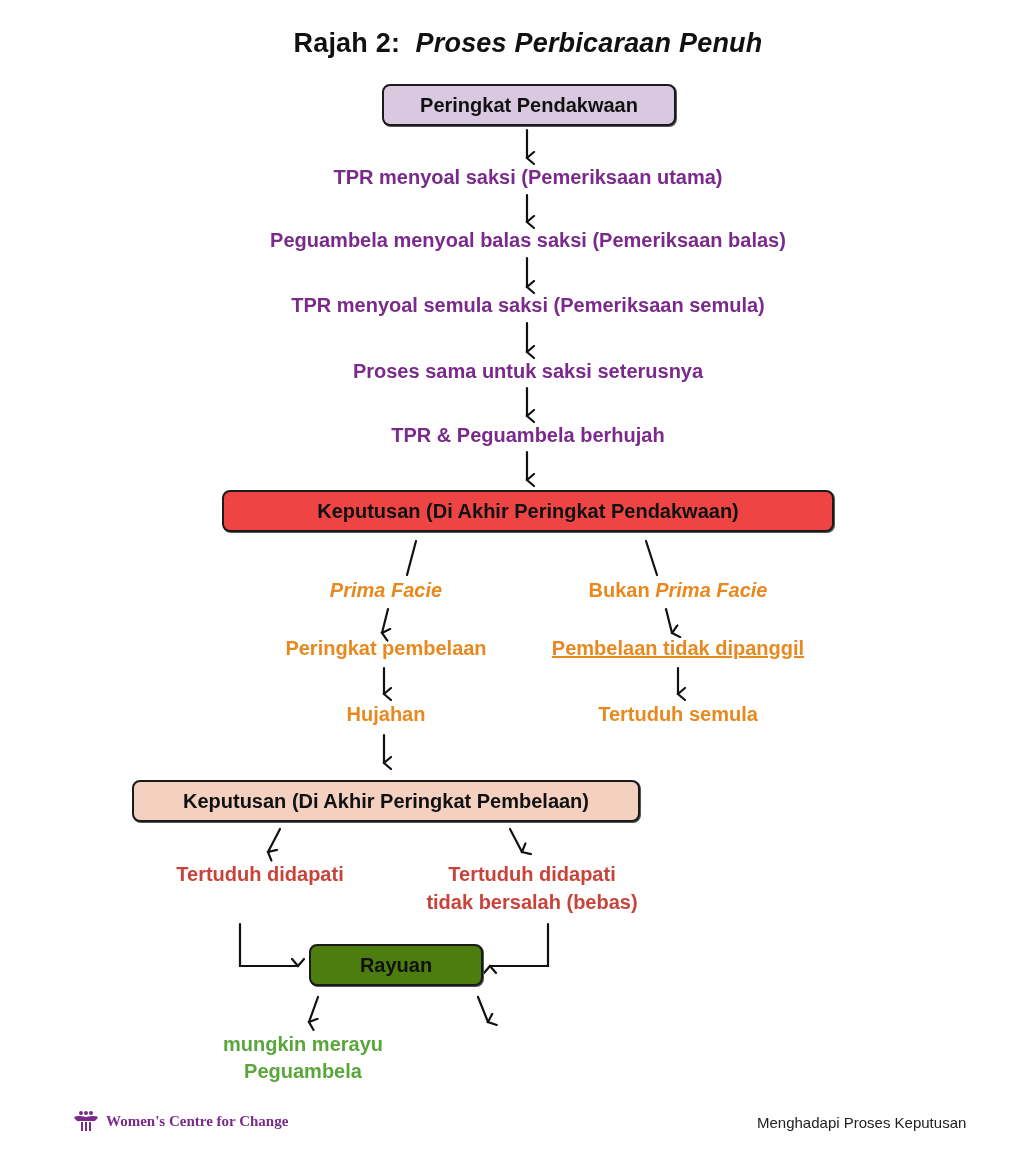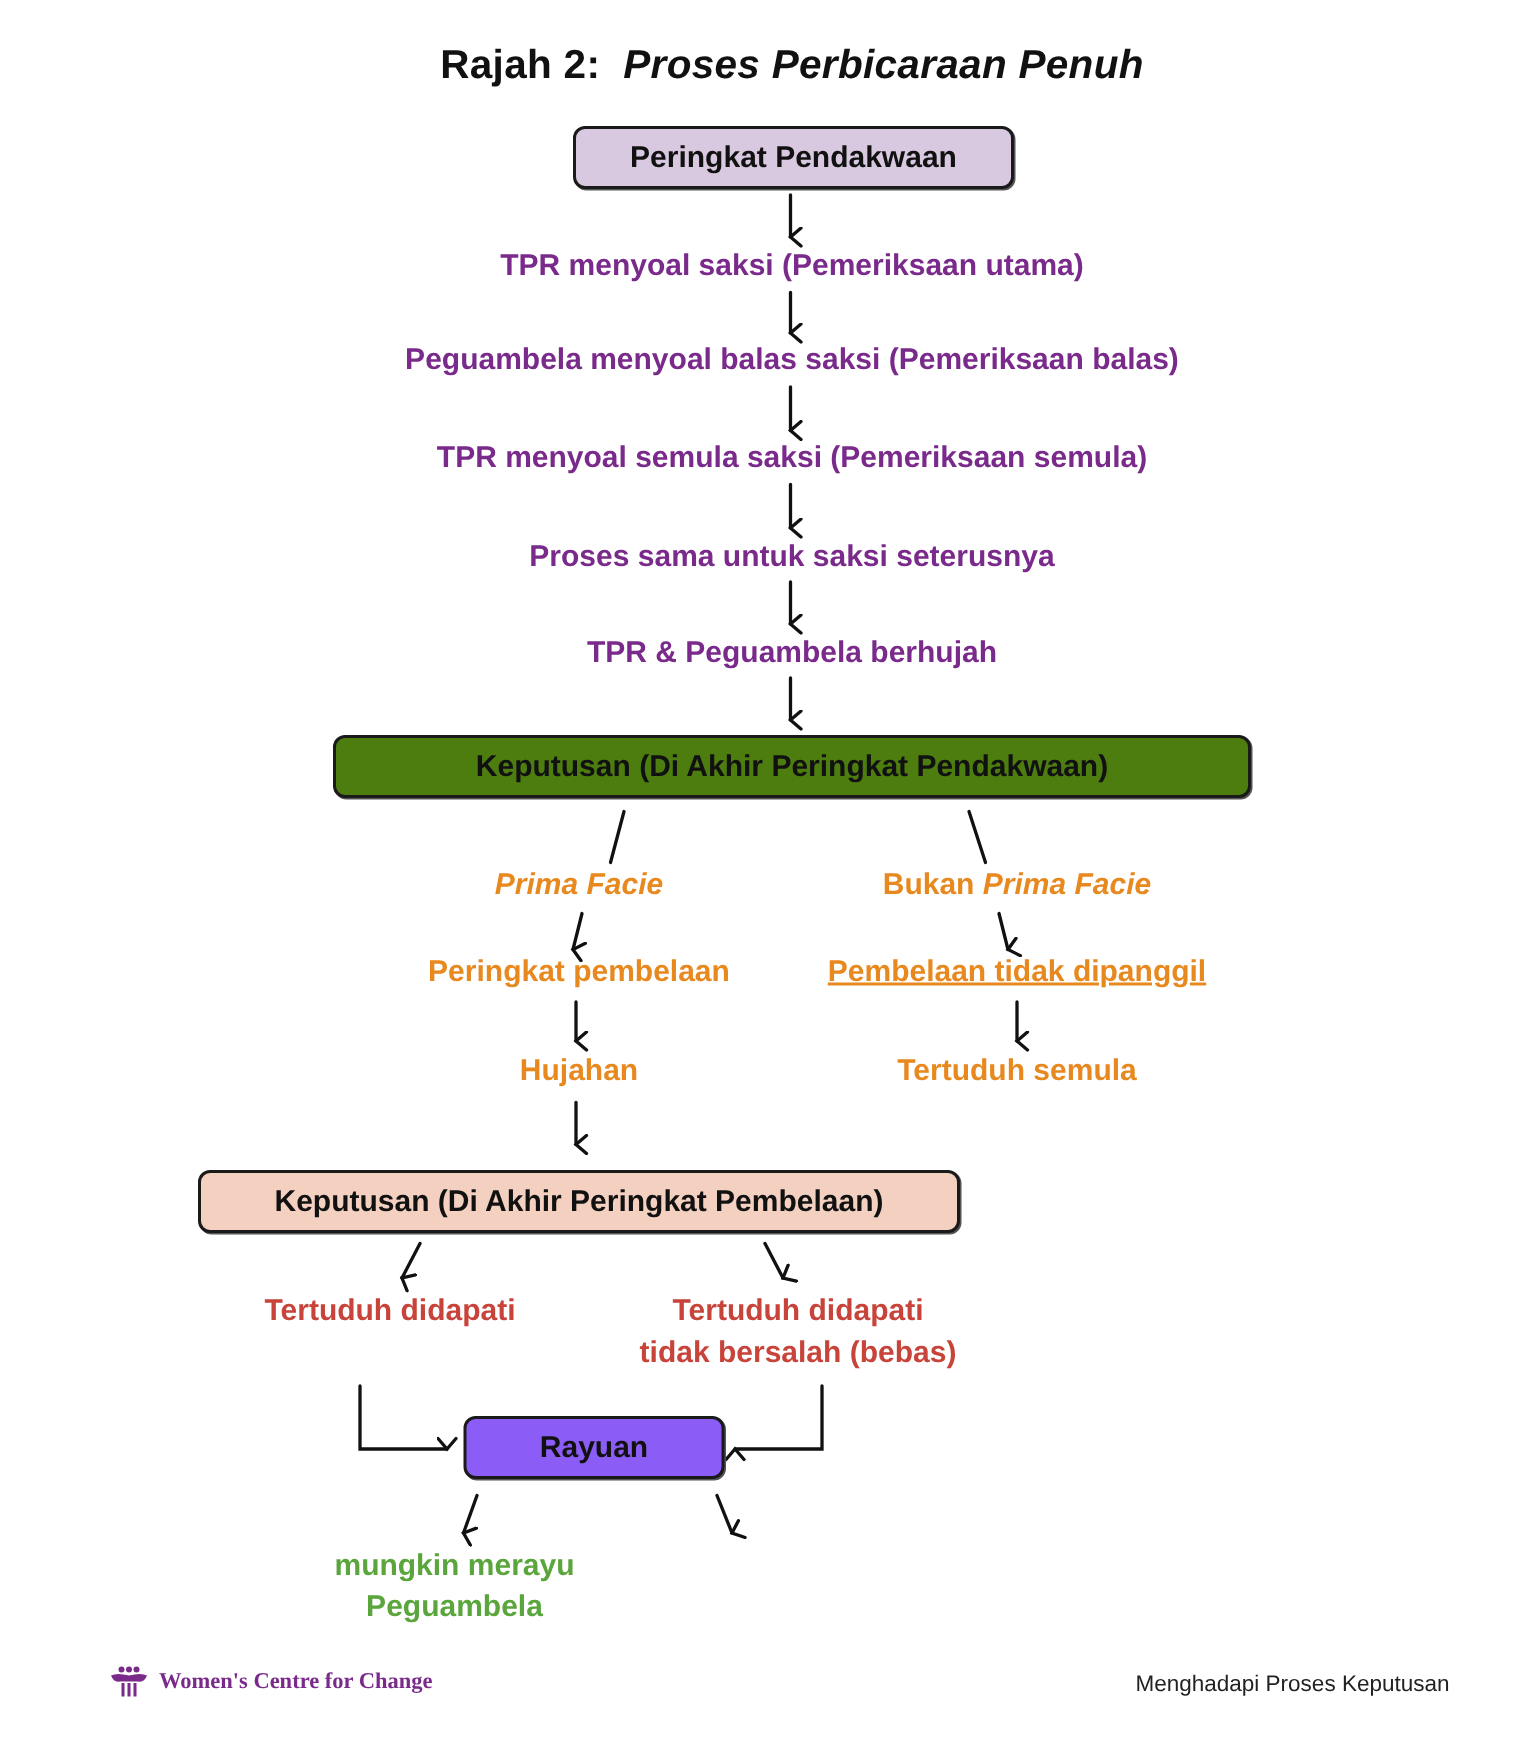--- a/index.html
+++ b/index.html
@@ -68,21 +68,21 @@
 <div class="box" style="left:382px; top:84px; width:290px; height:38px; background:#d9c9e0; font-size:20px;">
   <span>Peringkat Pendakwaan</span>
 </div>
 
 <div class="txt purple" style="left:0; width:1056px; top:166px;">TPR menyoal saksi (Pemeriksaan utama)</div>
 <div class="txt purple" style="left:0; width:1056px; top:229px;">Peguambela menyoal balas saksi (Pemeriksaan balas)</div>
 <div class="txt purple" style="left:0; width:1056px; top:294px;">TPR menyoal semula saksi (Pemeriksaan semula)</div>
 <div class="txt purple" style="left:0; width:1056px; top:360px;">Proses sama untuk saksi seterusnya</div>
 <div class="txt purple" style="left:0; width:1056px; top:424px;">TPR &amp; Peguambela berhujah</div>
 
-<div class="box" style="left:222px; top:490px; width:608px; height:38px; background:#4d7c0f; font-size:20px;">
+<div class="box" style="left:222px; top:490px; width:608px; height:38px; background:#ef4444; font-size:20px;">
   <span>Keputusan (Di Akhir Peringkat Pendakwaan)</span>
 </div>
 
 <div class="txt orange it" style="left:286px; width:200px; top:579px;">Prima Facie</div>
 <div class="txt orange" style="left:538px; width:280px; top:579px;">
   <span>Bukan</span>
   <span class="it">Prima Facie</span>
 </div>
 
 <div class="txt orange" style="left:236px; width:300px; top:637px;">Peringkat pembelaan</div>
@@ -95,21 +95,21 @@
 </div>
 
 <div class="txt red" style="left:130px; width:260px; top:860px;">
   <div>Tertuduh didapati</div>
 </div>
 <div class="txt red" style="left:402px; width:260px; top:860px;">
   <div>Tertuduh didapati</div>
   <div>tidak bersalah (bebas)</div>
 </div>
 
-<div class="box" style="left:309px; top:944px; width:170px; height:38px; background:#8b5cf6; font-size:20px;text-align:center;">
+<div class="box" style="left:309px; top:944px; width:170px; height:38px; background:#4d7c0f; font-size:20px;text-align:center;">
   <span>Rayuan</span>
 </div>
 
 <div class="txt green" style="left:198px; width:210px; top:1031px;">
   <div>mungkin merayu</div>
   <div>Peguambela</div>
 </div>
 <div class="txt green" style="left:408px; width:200px; top:1031px;">
 </div>
 

